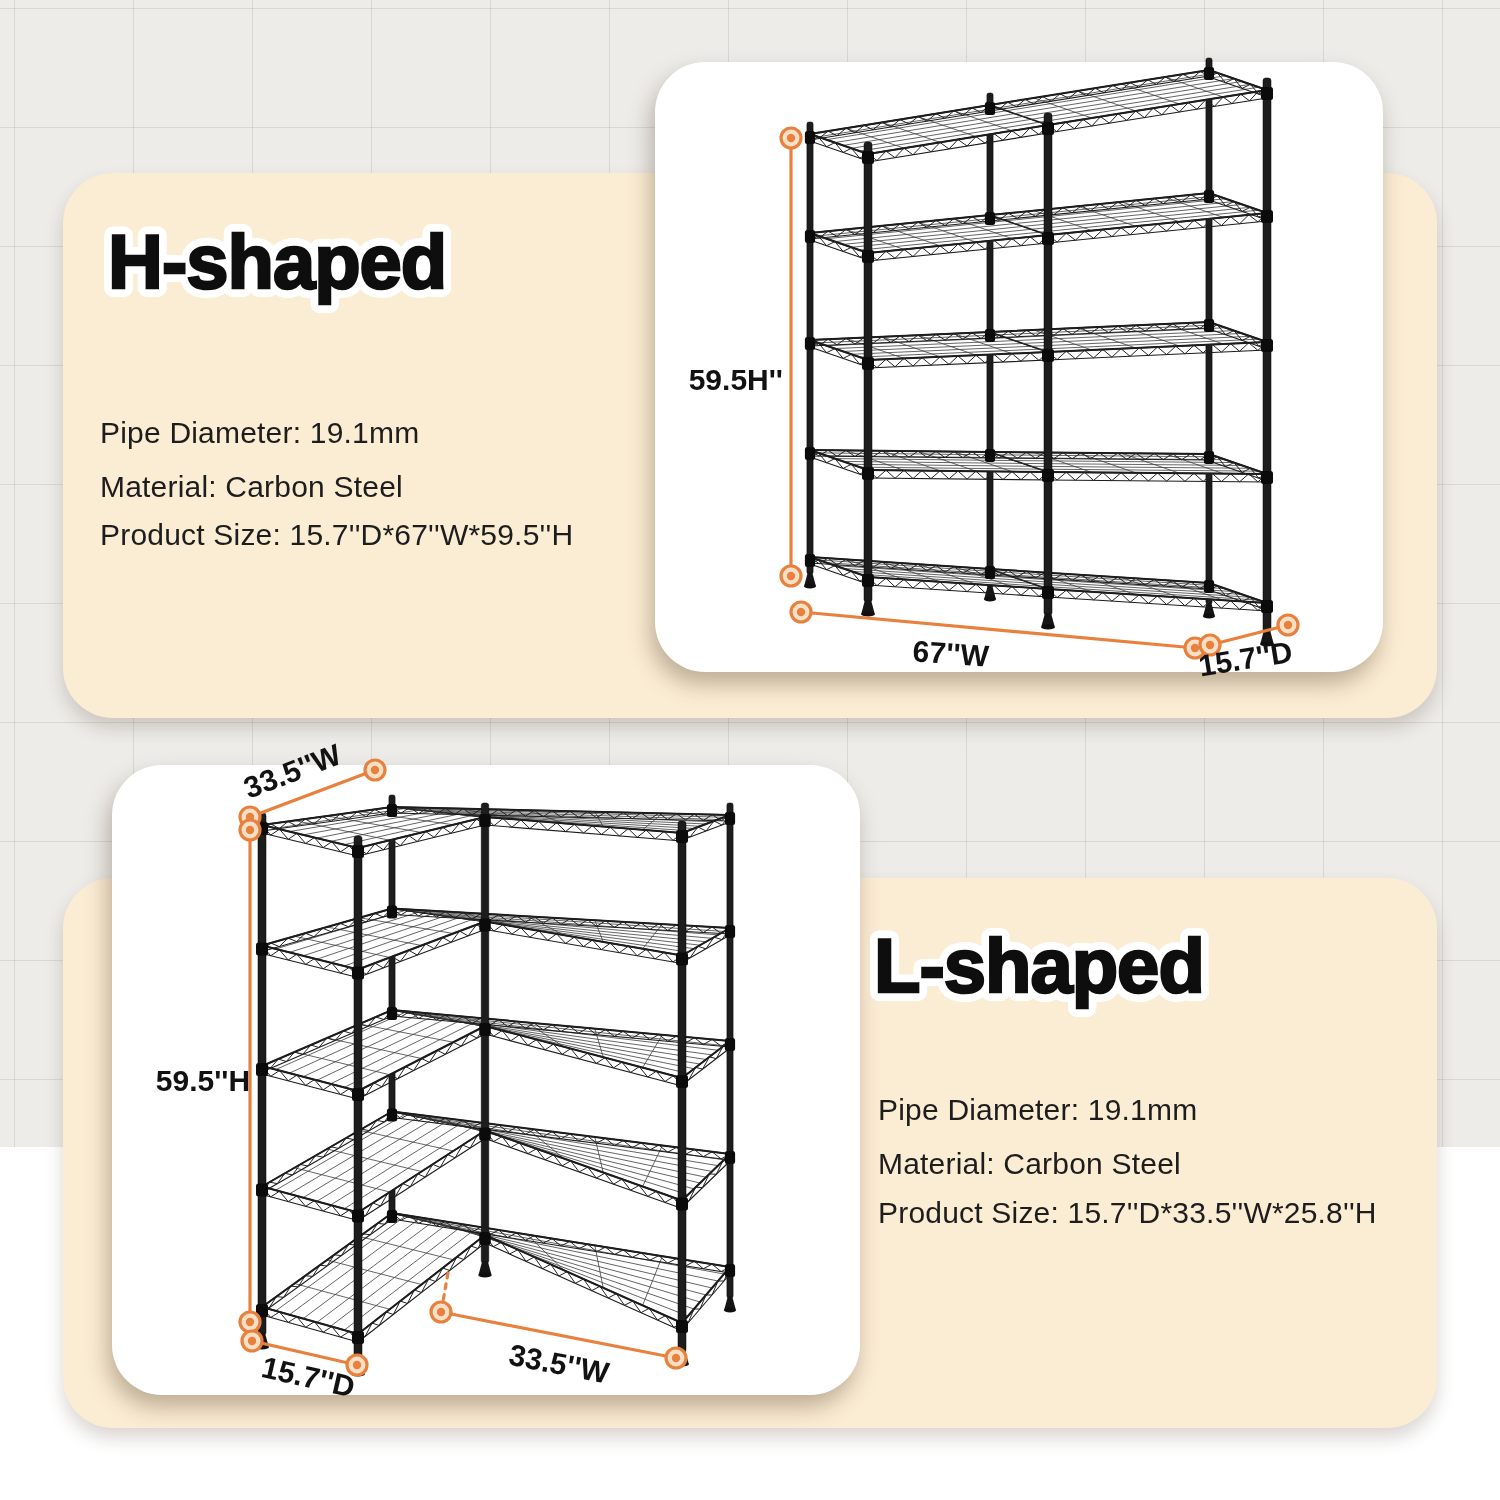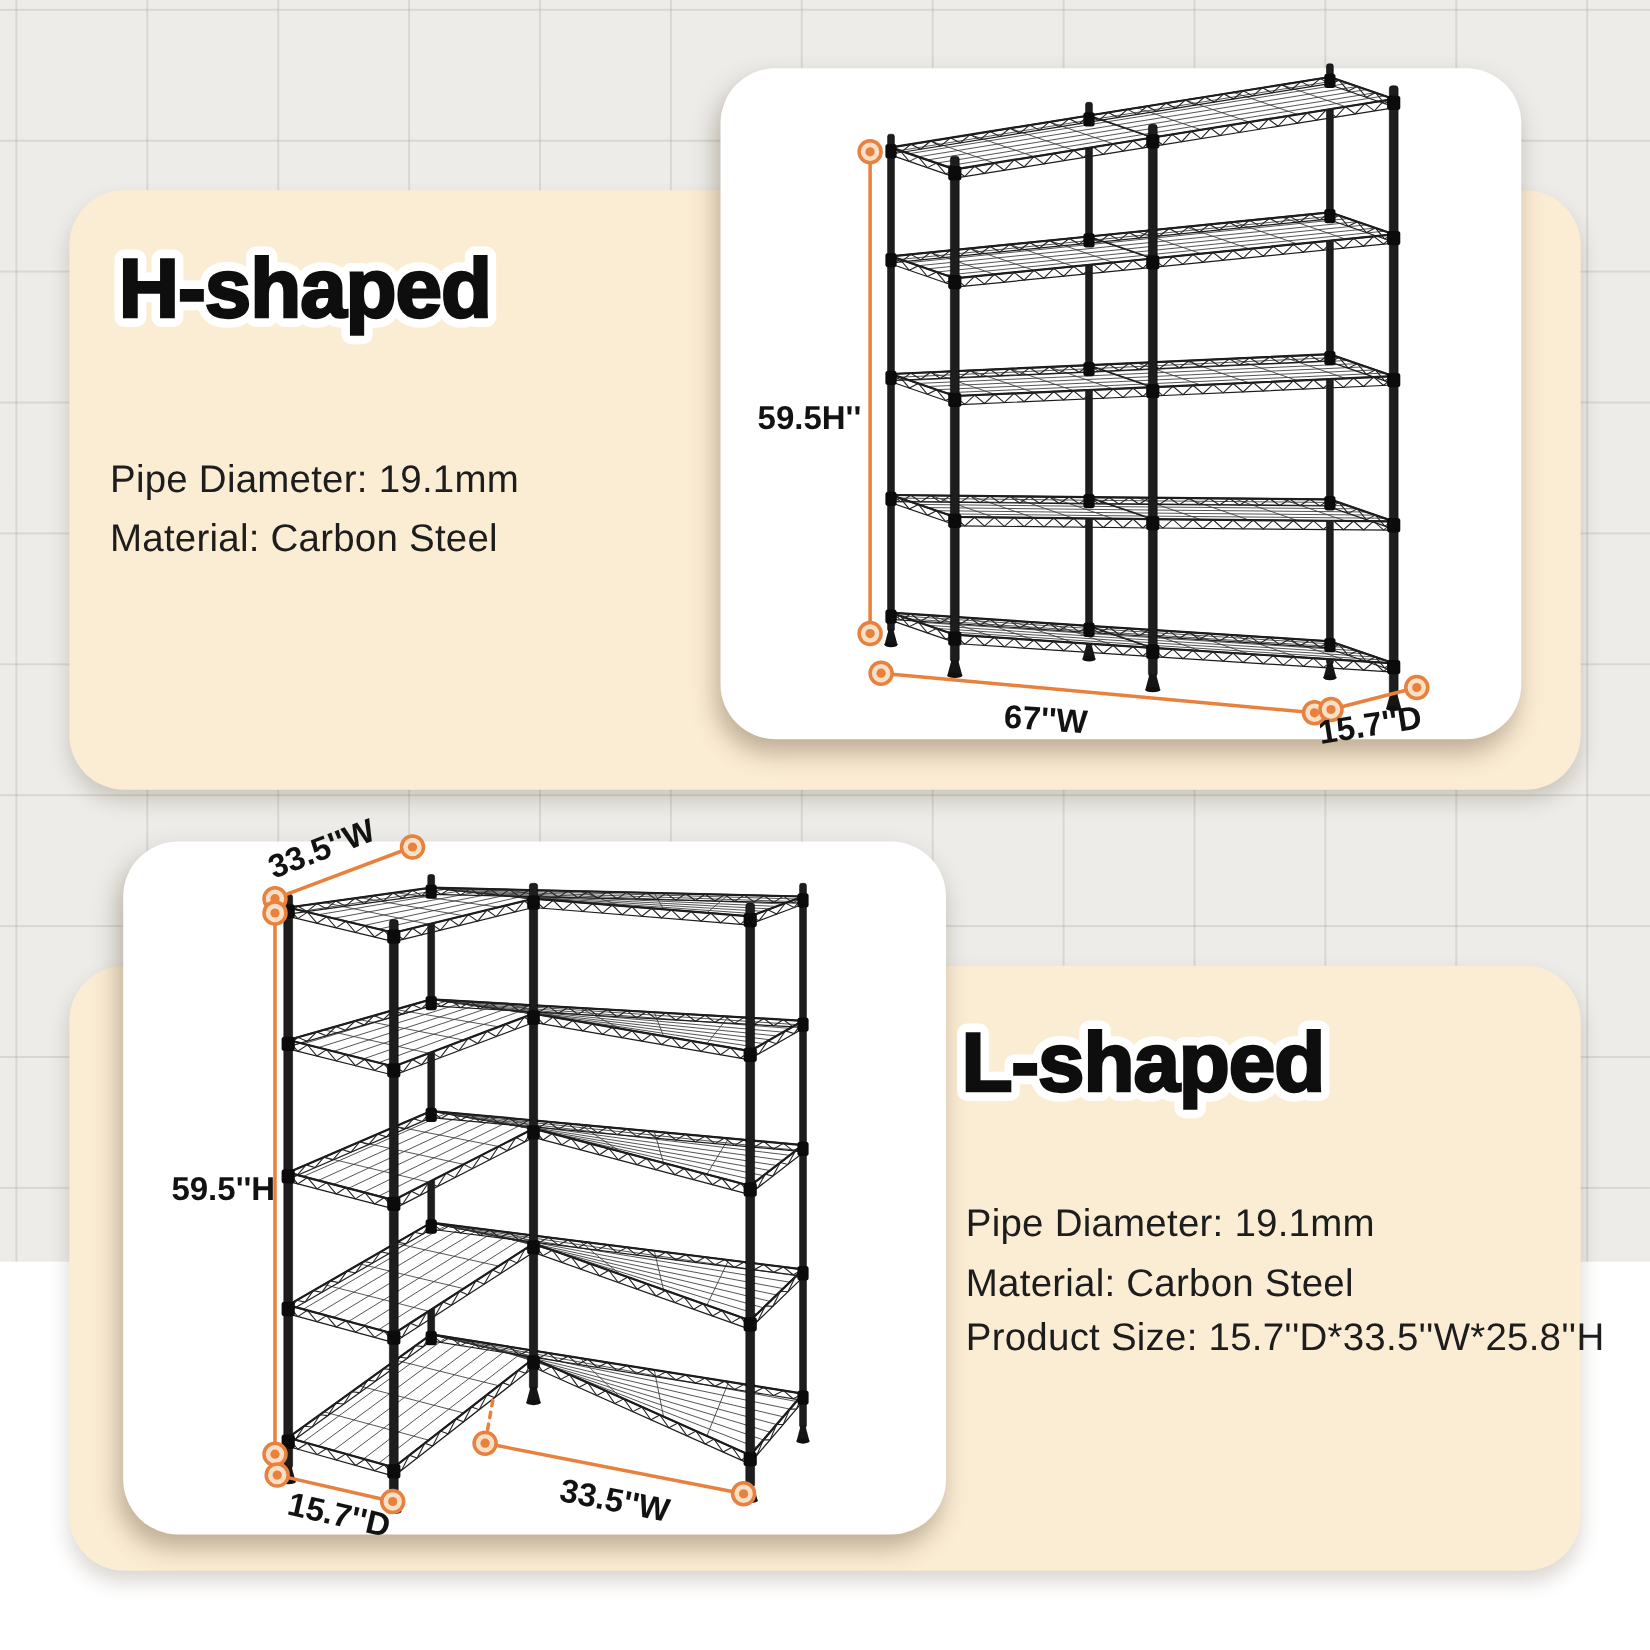--- a/index.html
+++ b/index.html
@@ -13,21 +13,21 @@
     background-image:
       linear-gradient(rgba(172,167,159,.30) 1.5px, transparent 1.5px),
       linear-gradient(90deg, rgba(172,167,159,.30) 1.5px, transparent 1.5px);
     background-size:119px 119px;
     background-position:14px 8px;
   }
   .panel{position:absolute;border-radius:50px;}
   .panel.cream{background:#FBECD4;box-shadow:0 10px 18px rgba(70,52,28,.20);}
   .panel.white{background:#FFFFFF;box-shadow:-4px 12px 22px rgba(92,72,48,.38);}
   .spec{
-    position:absolute;font-size:35px;color:#1d1d1d;letter-spacing:.2px;
+    position:absolute;font-size:30px;color:#1d1d1d;letter-spacing:.2px;
     white-space:nowrap;z-index:6;
   }
   svg{position:absolute;overflow:visible;}
   .titleText{
     font-family:"Liberation Sans", sans-serif;font-weight:bold;
     font-size:76px;letter-spacing:-1px;
   }
   .dimLabel{
     font-family:"Liberation Sans", sans-serif;font-weight:bold;
     font-size:30px;fill:#121212;
@@ -43,20 +43,21 @@
   <div class="panel cream" style="left:63px;top:173px;width:1374px;height:545px;z-index:1"></div>
   <div class="panel white" style="left:655px;top:62px;width:728px;height:610px;z-index:2"></div>
 
   <svg class="titleSvg" style="left:92px;top:198px" width="540" height="130" viewBox="0 0 540 130">
     <text class="titleText" x="16" y="90" fill="#0e0e0e" stroke="#ffffff" stroke-width="18" stroke-linejoin="round">H-shaped</text>
     <text class="titleText" x="16" y="90" fill="#0e0e0e" stroke="#0e0e0e" stroke-width="2.5">H-shaped</text>
   </svg>
 
   <div class="spec" style="left:100px;top:416px">Pipe Diameter: 19.1mm</div>
   <div class="spec" style="left:100px;top:470px">Material: Carbon Steel</div>
+  <div class="spec" style="left:100px;top:518px">Product Size: 15.7''D*67''W*59.5''H</div>
 
   <svg id="hSvg" class="artSvg" style="left:655px;top:62px" width="730" height="612" viewBox="0 0 730 612">
     <g id="hArt">
         <rect x="151.9" y="60" width="6.2" height="452" rx="2.066666666666667" fill="#1d1d1d" stroke="#000" stroke-width="0.5"></rect>
         <polygon points="149.4,523 160.6,523 157.1,510 152.9,510" fill="#151515"></polygon>
         <ellipse cx="155" cy="524" rx="6.1" ry="2.4" fill="#0f0f0f"></ellipse>
         <rect x="331.9" y="31" width="6.2" height="494" rx="2.066666666666667" fill="#1d1d1d" stroke="#000" stroke-width="0.5"></rect>
         <polygon points="329.4,536 340.6,536 337.1,523 332.9,523" fill="#151515"></polygon>
         <ellipse cx="335" cy="537" rx="6.1" ry="2.4" fill="#0f0f0f"></ellipse>
         <rect x="550.9" y="-4" width="6.2" height="546" rx="2.066666666666667" fill="#1d1d1d" stroke="#000" stroke-width="0.5"></rect>

